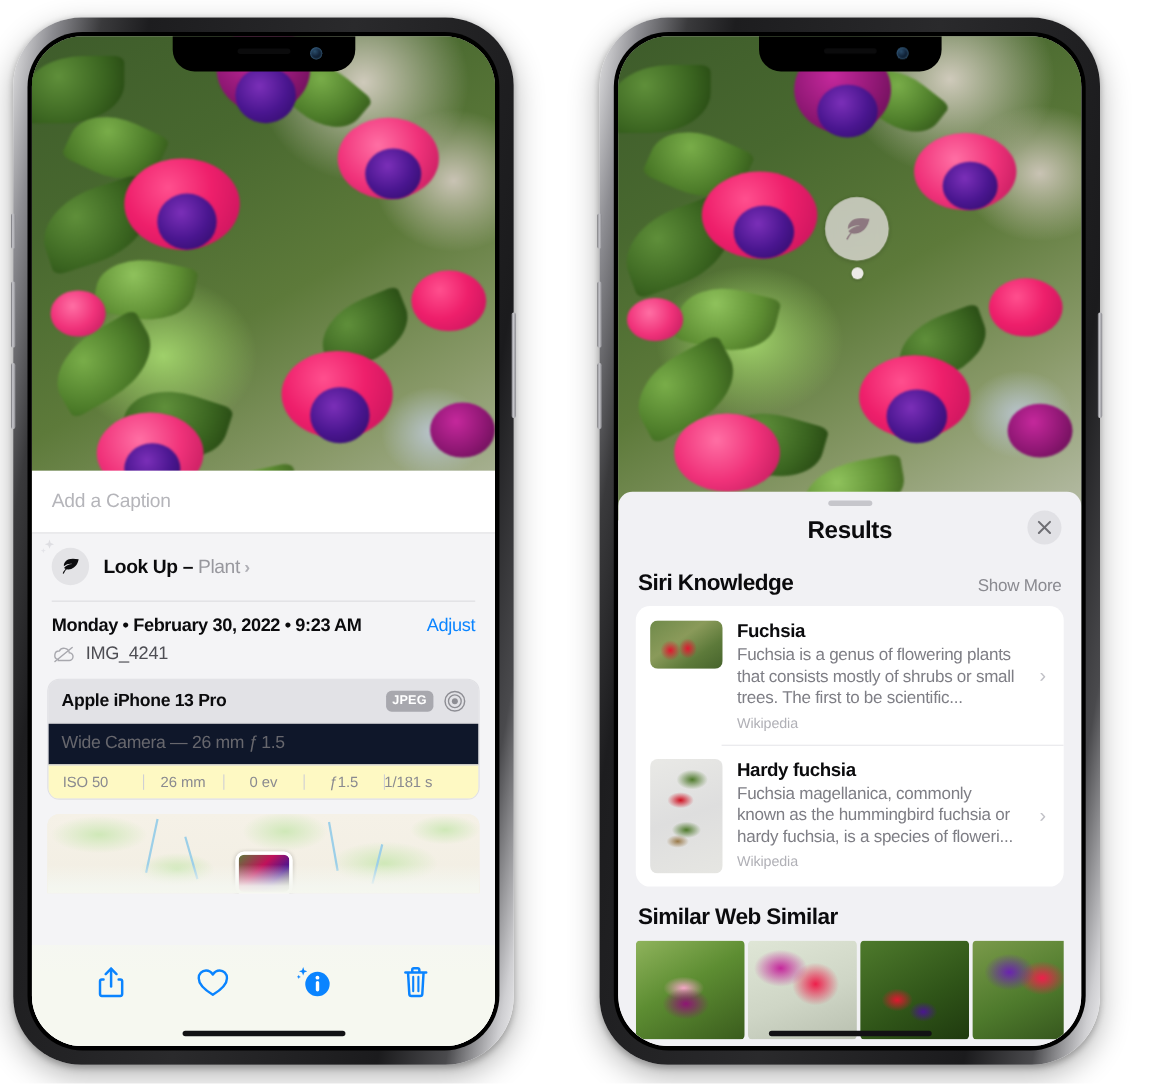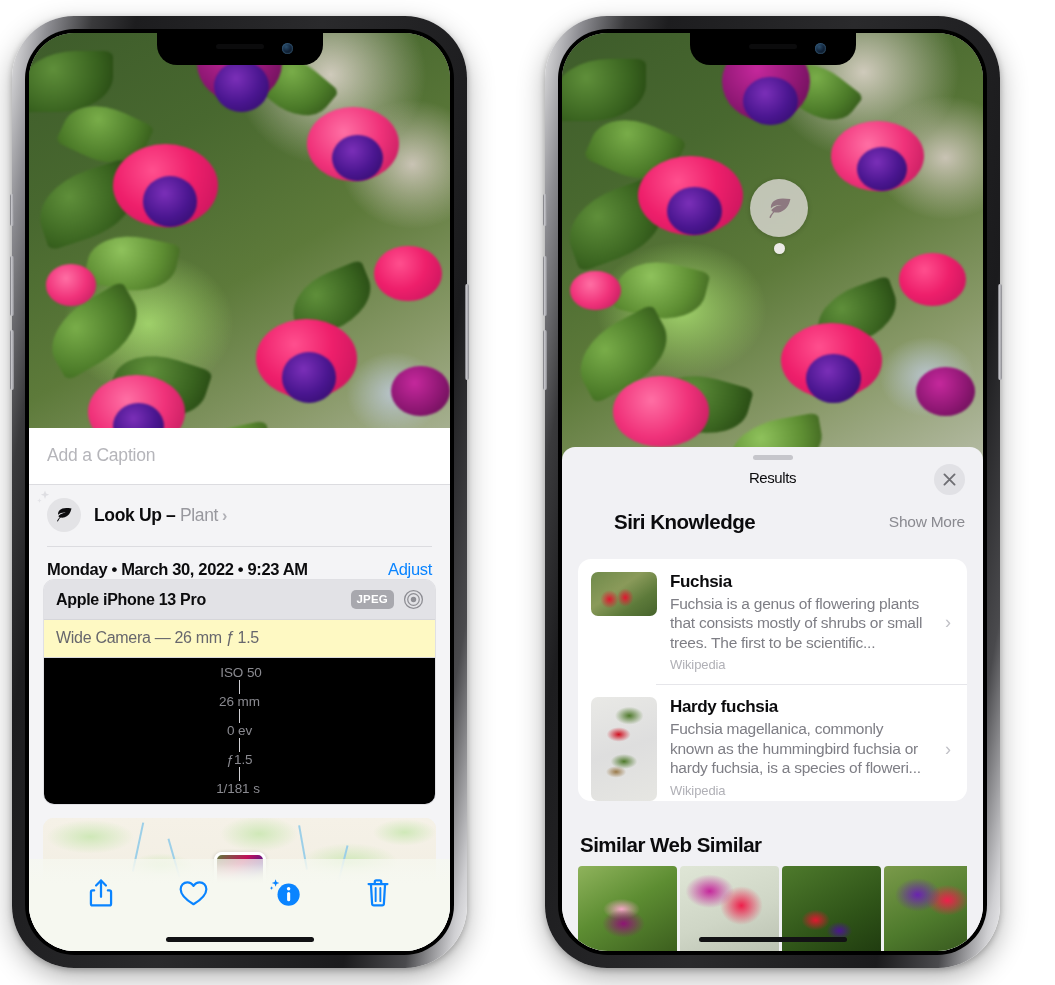--- a/index.html
+++ b/index.html
@@ -144,31 +144,31 @@
     display:flex; align-items:center; justify-content:space-between;
     padding: 9px 11px 9px 12px; background:#e2e2e6;
     border-bottom:.5px solid #d6d6da;
   }
   .cam-title { font-size:16px; font-weight:700; color:#0b0b0d; letter-spacing:-.3px; }
   .cam-head-right { display:flex; align-items:center; gap:9px; }
   .jpeg-badge {
     font-size:11.5px; font-weight:700; color:#ffffff; background:#a8a8ae;
     border-radius:5px; padding: 3px 6px 3.5px 6px; letter-spacing:.2px;
   }
-  .cam-body { padding: 9px 12px 10px 12px; background:#fef9c3; }
+  .cam-body { padding: 9px 12px 10px 12px; background:#0f172a; }
   .cam-line1 { font-size:16px; color:#67676d; letter-spacing:-.3px; }
   .cam-line2row { display:flex; align-items:center; justify-content:space-between; margin-top:4px; }
   .cam-line2 { font-size:16px; color:#67676d; letter-spacing:-.3px; }
   .vibrant-pill {
     font-size:11.5px; color:#8e8e94; border:1px solid #c9c9cf;
     border-radius:10px; padding: 3px 10px 3.5px 10px; letter-spacing:.3px;
   }
   .exif-row {
     display:flex; align-items:center; padding: 7px 10px 8px 10px;
-    background:#000000; border-top:.5px solid #d8d8dc;flex-direction:column;
+    background:#fef9c3; border-top:.5px solid #d8d8dc;
   }
   .exif-item { flex:1; text-align:center; font-size:13.5px; color:#8a8a90; letter-spacing:-.1px; }
   .exif-item:first-child { text-align:left; padding-left:3px; }
   .exif-item:last-child { text-align:left; padding-right:3px; }
   .exif-sep { width:.5px; height:14px; background:#cfcfd4; }
 
   
   .map-wrap {
     margin: 13px 14px 0 14px; height: 72px;
     border-radius: 11px 11px 0 0; overflow:hidden; position:relative;
@@ -216,35 +216,34 @@
     background:#f1f1f4; border-radius: 13px 13px 0 0;
     display:flex; flex-direction:column;
   }
   .grabber {
     width:40px; height:5px; border-radius:3px; background:#c6c6cb;
     margin: 8px auto 0 auto;
   }
   .results-head {
     position:relative; padding: 9px 0 12px 0; text-align:center;
   }
-  .results-title { font-size:15px; font-weight:400; color:#0b0b0d; letter-spacing:-.4px; }
+  .results-title { font-size:22px; font-weight:700; color:#0b0b0d; letter-spacing:-.4px; }
   .close-btn {
     position:absolute; right: 18px; top: 4px;
     width: 31px; height:31px; border-radius:50%; background:#e1e1e5;
     display:flex; align-items:center; justify-content:center; cursor:pointer;
   }
   .sec-head {
-    display:flex; align-items:center; justify-content:space-between;
+    display:flex; align-items:flex-end; justify-content:space-between;
     padding: 11px 18px 9px 18px;
-    margin-left: 34px;
   }
   .sec-title { font-size:20.5px; font-weight:700; color:#0b0b0d; letter-spacing:-.5px; }
   .show-more { font-size:15.5px; color:#8a8a90; letter-spacing:-.25px; cursor:pointer; }
 
-  .cards { margin: 16px 16px; background:#ffffff; border-radius:13px; overflow:hidden; }
+  .cards { margin: 0 16px; background:#ffffff; border-radius:13px; overflow:hidden; }
   .kcard { display:flex; align-items:flex-start; gap:13px; padding: 13px 12px 12px 13px; position:relative; cursor:pointer; }
   .kcard + .kcard:before {
     content:''; position:absolute; left:78px; right:0; top:0; height:.5px; background:#e6e6ea;
   }
   .kthumb { flex:0 0 auto; border-radius:7px; overflow:hidden; }
   .kthumb.t1 { width:66px; height:44px;
     background:
       radial-gradient(ellipse 20% 30% at 28% 62%, #e0172f 0%, rgba(224,23,47,0) 70%),
       radial-gradient(ellipse 18% 30% at 52% 58%, #e0172f 0%, rgba(224,23,47,0) 70%),
       linear-gradient(145deg,#6f8a4a,#8a9a5a 40%,#5d7a3a 70%,#46632c);
@@ -344,24 +343,31 @@
                 <path d="M21 4.2c-1 5.4-3.9 9.1-8.1 10.6-2.6.9-5.3.6-7.1-.6-.5-.3-.6-.9-.2-1.3 2.2-2.3 5-3.4 8.4-3.7-3.6-.4-6.6.5-9.1 2.6-.3-2.2.5-4.3 2.2-5.8C9.5 3.7 13.6 3 21 4.2z" fill="#0d0d0f"></path>
                 <path d="M3.6 19.3c1.1-2.4 2.6-4.3 4.6-5.9.4-.3.9.3.5.7-1.7 1.5-3 3.3-3.9 5.5-.2.5-1 .2-1.2-.3z" fill="#0d0d0f"></path>
               </svg>
             </div>
             <div class="lookup-text">
               <span>Look Up – </span><span class="sub">Plant</span><span class="chev-gray">›</span>
             </div>
           </div>
 
           <div class="date-row">
-            <div class="date-text">Monday • March 30, 2022 • 9:23 AM</div>
+            <div class="date-text">Monday • February 30, 2022 • 9:23 AM</div>
             <div class="adjust-btn">Adjust</div>
           </div>
 
+          <div class="file-row">
+            <svg width="22" height="16" viewBox="0 0 26 18">
+              <path d="M7 15.5h11.5a4.2 4.2 0 0 0 .4-8.4A5.8 5.8 0 0 0 8.1 5.3 4.6 4.6 0 0 0 7 14.4z" fill="none" stroke="#a8a8ae" stroke-width="1.5"></path>
+              <line x1="3.5" y1="16.5" x2="22" y2="1.5" stroke="#a8a8ae" stroke-width="1.6" stroke-linecap="round"></line>
+            </svg>
+            <div class="file-name">IMG_4241</div>
+          </div>
 
           <div class="cam-card">
             <div class="cam-head">
               <div class="cam-title">Apple iPhone 13 Pro</div>
               <div class="cam-head-right">
                 <div class="jpeg-badge">JPEG</div>
                 <svg width="21" height="21" viewBox="0 0 24 24">
                   <circle cx="12" cy="12" r="10.2" fill="none" stroke="#8e8e94" stroke-width="1.5"></circle>
                   <circle cx="12" cy="12" r="6.6" fill="none" stroke="#8e8e94" stroke-width="1.4"></circle>
                   <circle cx="12" cy="12" r="3.1" fill="#8e8e94"></circle>

